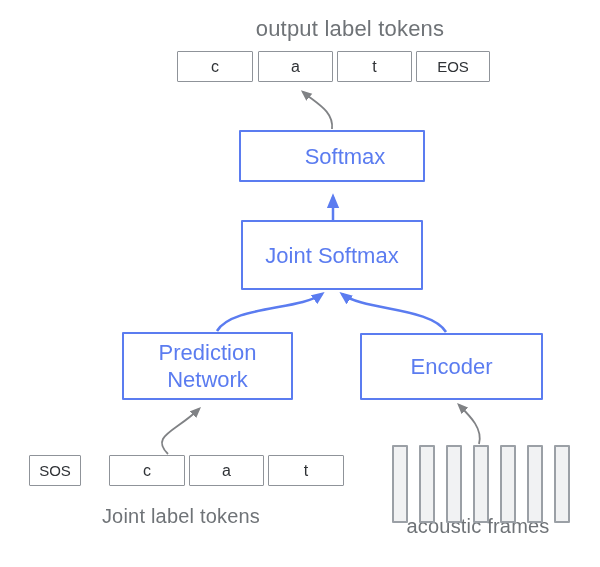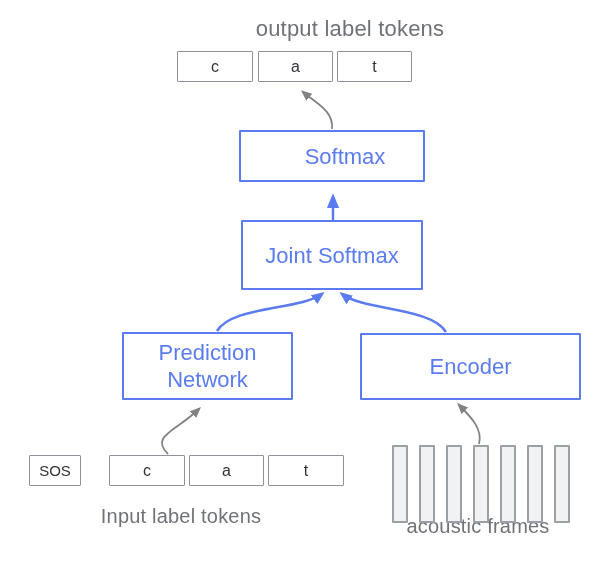--- a/index.html
+++ b/index.html
@@ -53,32 +53,33 @@
     <path d="M 217 331 C 232 306 300 310 322 294" fill="none" stroke="#5b7cf0" stroke-width="2.5" marker-end="url(#ab)"></path>
 
     <path d="M 446 332 C 431 307 364 311 342 294" fill="none" stroke="#5b7cf0" stroke-width="2.5" marker-end="url(#ab)"></path>
 
     <path d="M 168 454 C 150 436 175 432 199 409" fill="none" stroke="#808285" stroke-width="1.8" marker-end="url(#ag)"></path>
 
     <path d="M 479 444 C 483 429 471 417 459 405" fill="none" stroke="#808285" stroke-width="1.8" marker-end="url(#ag)"></path>
   </svg>
 
   <div class="caption" style="left:230px;top:16px;width:240px;font-size:22px;">output label tokens</div>
-  <div class="caption" style="left:61px;top:505px;width:240px;">Input label tokens</div>
+  <div class="caption" style="left:61px;top:505px;width:240px;">Joint label tokens</div>
   <div class="caption" style="left:358px;top:515px;width:240px;">acoustic frames</div>
 
   <div class="token" style="left:177px;top:51px;width:76px;">c</div>
   <div class="token" style="left:258px;top:51px;width:75px;">a</div>
   <div class="token" style="left:337px;top:51px;width:75px;">t</div>
+  <div class="token" style="left:416px;top:51px;width:74px;font-size:15px;">EOS</div>
 
   <div class="blue-box" style="left:239px;top:130px;width:186px;height:52px;padding-left:26px;">Softmax</div>
   <div class="blue-box" style="left:241px;top:220px;width:182px;height:70px;">Joint Softmax</div>
   <div class="blue-box" style="left:122px;top:332px;width:171px;height:68px;">Prediction
 Network</div>
-  <div class="blue-box" style="left:360px;top:333px;width:221px;height:67px;">Encoder</div>
+  <div class="blue-box" style="left:360px;top:333px;width:183px;height:67px;">Encoder</div>
 
   <div class="token" style="left:29px;top:455px;width:52px;font-size:15px;">SOS</div>
   <div class="token" style="left:109px;top:455px;width:76px;">c</div>
   <div class="token" style="left:189px;top:455px;width:75px;">a</div>
   <div class="token" style="left:268px;top:455px;width:76px;">t</div>
 
   <div class="bar" style="left:392px;"></div>
   <div class="bar" style="left:419px;"></div>
   <div class="bar" style="left:446px;"></div>
   <div class="bar" style="left:473px;"></div>

